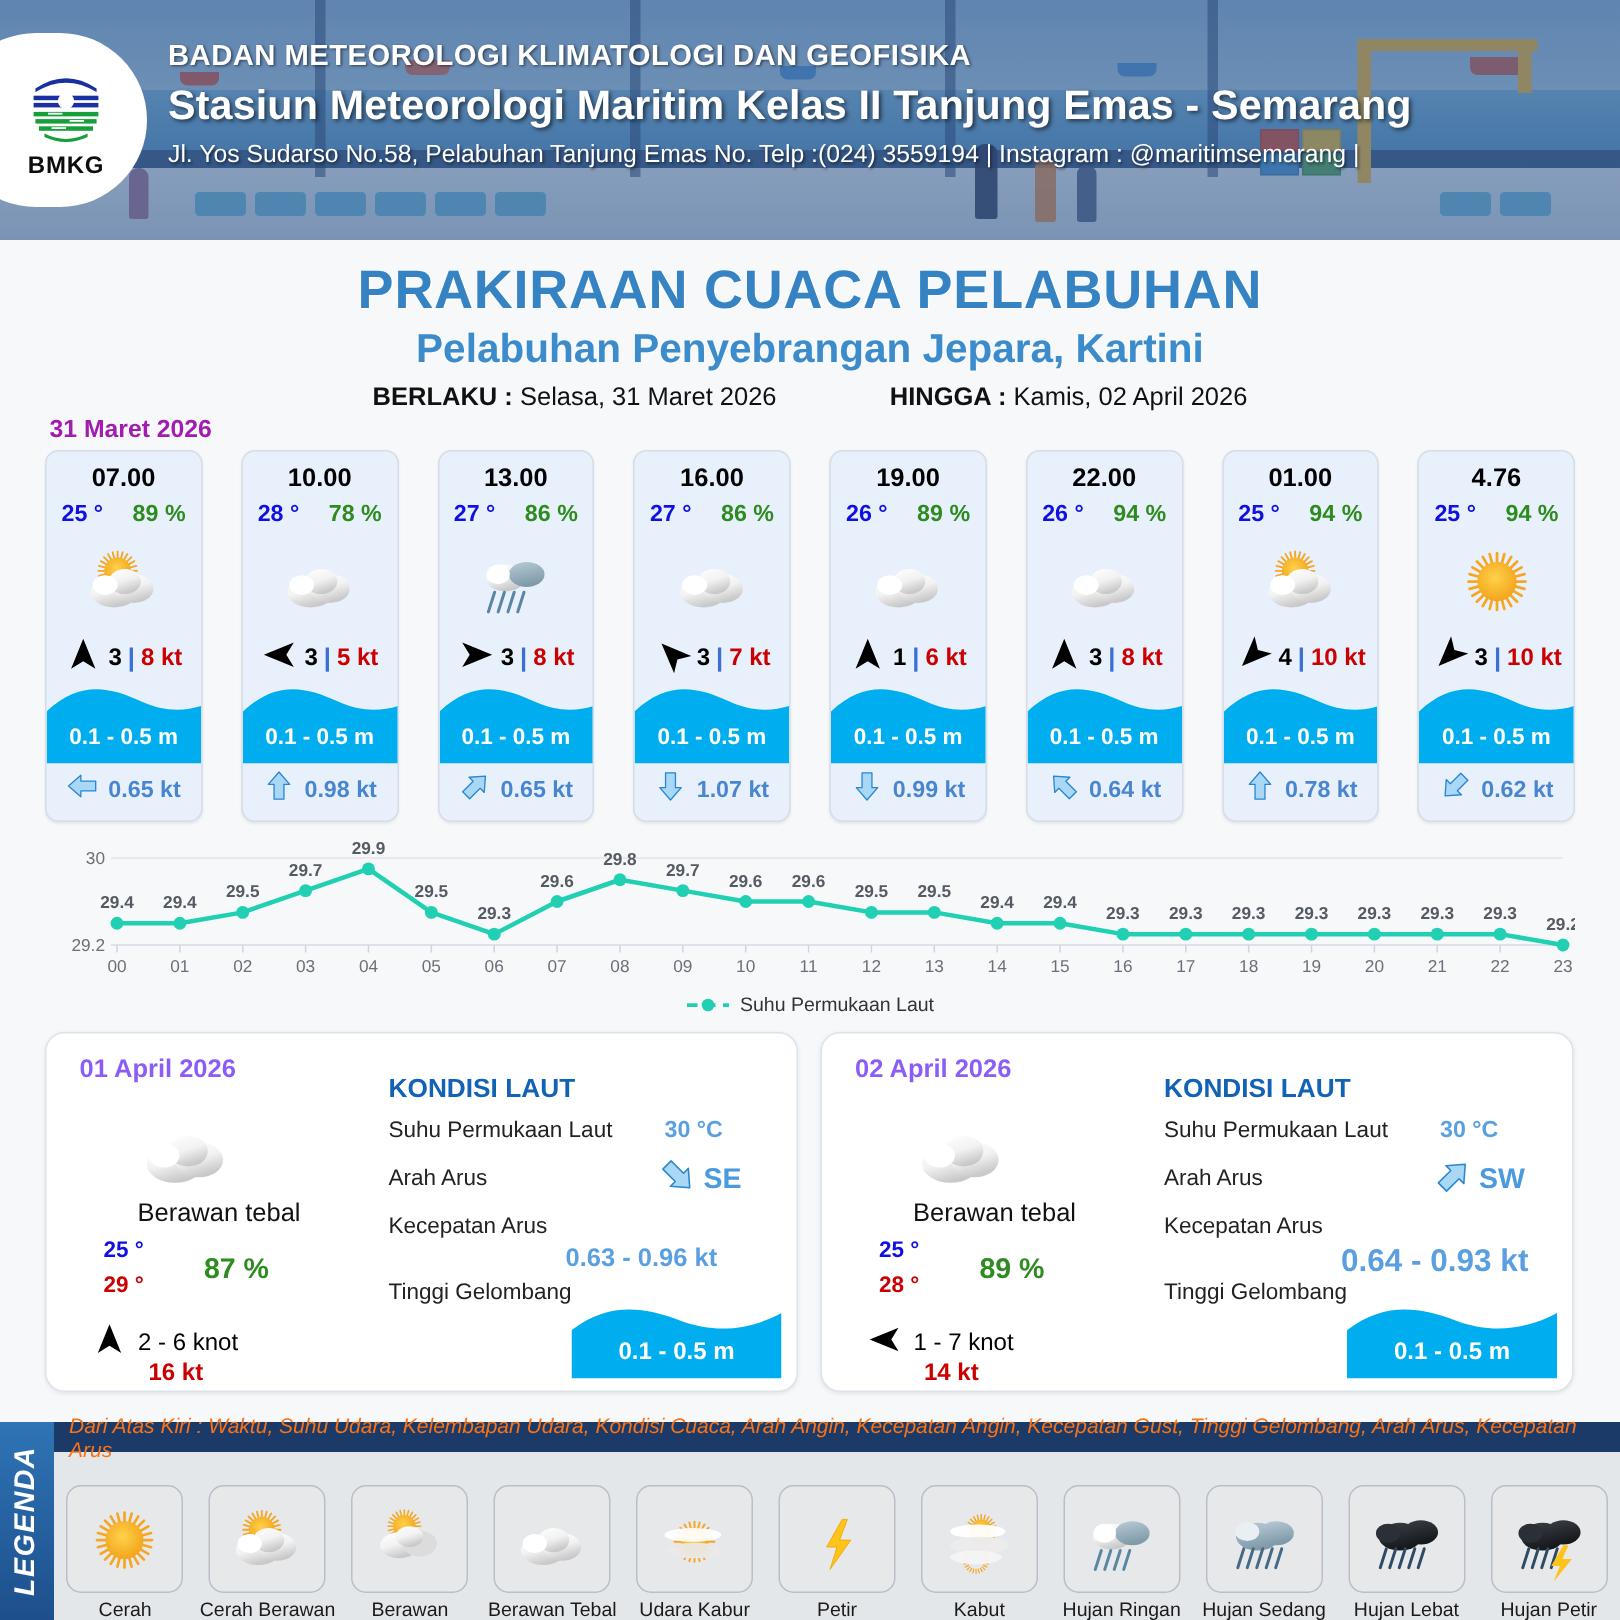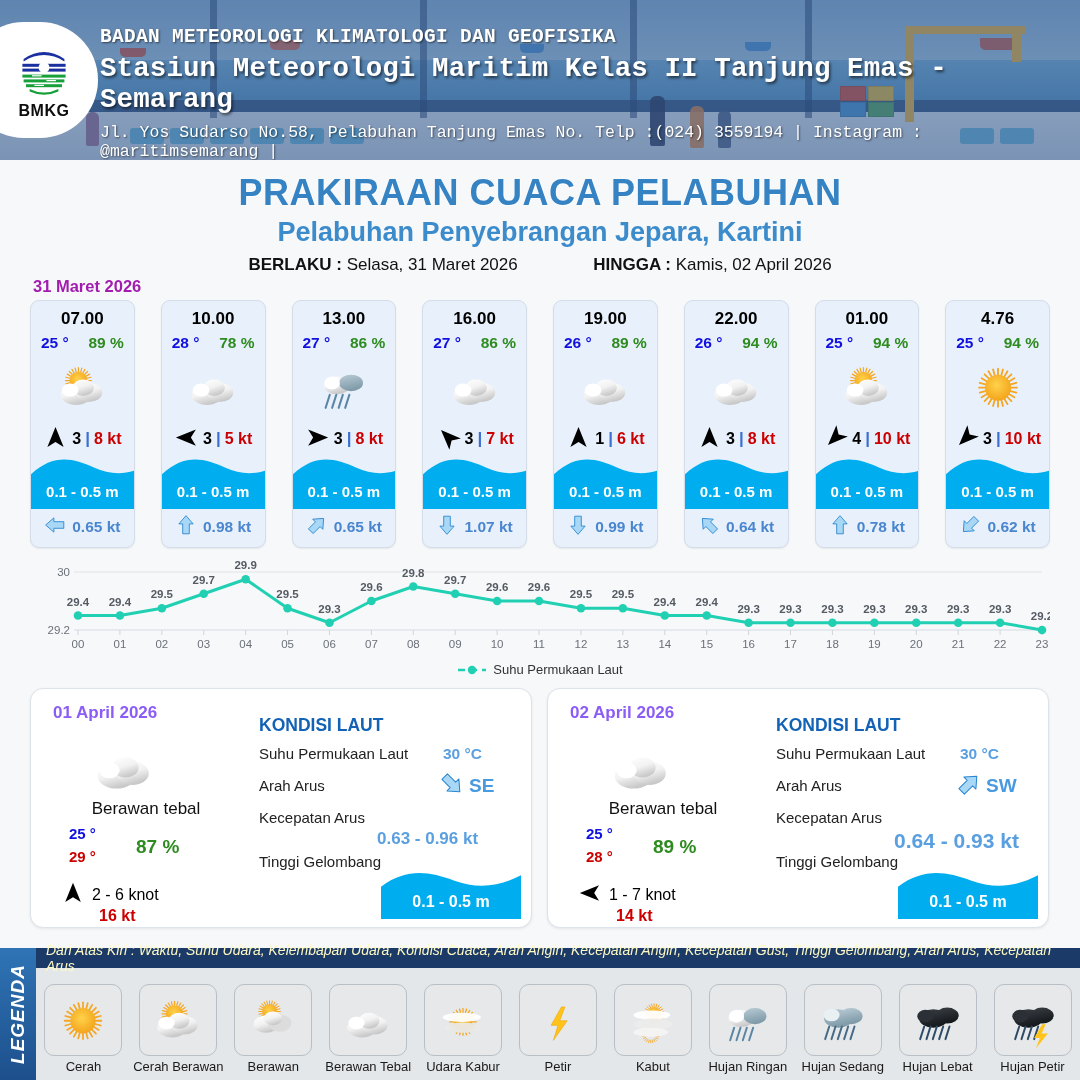--- a/index.html
+++ b/index.html
@@ -32,21 +32,21 @@
   .hdr-ship { position:absolute; background:#d8553f; border-radius:0 0 5px 5px; opacity:.9; }
 
   .logo-plate {
     position:absolute; left:-34px; top:22px; width:132px; height:116px;
     background:#ffffff; border-radius:62px; z-index:6;
     display:flex; flex-direction:column; align-items:center; justify-content:center;
   }
   .logo-mark { width:60px; height:60px; margin-left:24px; }
   .logo-text { font-size:16px; font-weight:bold; color:#0d0d0d; letter-spacing:.5px; margin-left:24px; margin-top:1px; }
 
-  .hdr-texts { position:absolute; left:100px; top:26px; z-index:7; color:#fff;font-family:Liberation Mono, monospace; }
+  .hdr-texts { position:absolute; left:112px; top:26px; z-index:7; color:#fff; }
   .hdr-line1 { font-size:19.5px; font-weight:bold; letter-spacing:.3px;
     text-shadow:1px 1px 2px rgba(0,0,0,.55); }
   .hdr-line2 { font-size:27.5px; font-weight:bold; margin-top:5px; letter-spacing:.1px;
     text-shadow:1.5px 1.5px 3px rgba(0,0,0,.6); }
   .hdr-line3 { font-size:16.5px; margin-top:8px; text-shadow:1px 1px 2px rgba(0,0,0,.55); }
 
   
   .title-wrap { text-align:center; padding-top:12px; }
   .t-main { font-size:36px; font-weight:bold; color:#3683c4; letter-spacing:.5px;
      text-shadow: 1px 1px 0 rgba(255,255,255,.9); font-stretch:condensed; }
@@ -108,24 +108,24 @@
 
   
   .legend-strip { position:absolute; left:0; top:948px; width:1080px; height:132px;
       background:#e4e7ea; }
   .legend-tab { position:absolute; left:0; top:0; width:36px; height:132px;
       background: linear-gradient(180deg,#2f74b5 0%,#1d4f8c 100%);
       display:flex; align-items:center; justify-content:center; }
   .legend-tab span { transform:rotate(-90deg); white-space:nowrap; color:#fff;
       font-size:19px; font-weight:bold; font-style:italic; letter-spacing:1px; }
   .legend-note { position:absolute; left:36px; top:0; width:1044px; height:20px;
-      background:#1b3a68; color:#fef9c3; font-size:14px; font-style:italic;
+      background:#1b3a68; color:#f97316; font-size:14px; font-style:italic;
       display:flex; align-items:center; padding-left:10px; }
   .legend-items { position:absolute; left:36px; top:32px; width:1044px; height:100px;
-      display:flex; align-items:flex-start; justify-content:space-around; padding-top:4px; }
+      display:flex; align-items:flex-end; justify-content:space-around; padding-top:4px; }
   .lg-item { width:92px; display:flex; flex-direction:column; align-items:center; }
   .lg-tile { width:78px; height:72px; background:#e6e8ea; border:1px solid #b9bfc6;
       border-radius:10px; display:flex; align-items:center; justify-content:center; }
   .lg-cap { font-size:13px; color:#1a1a1a; margin-top:3px; text-align:center; }
 </style>
 </head>
 <body>
 
 <div class="header">
   <div class="hdr-sky"></div>

